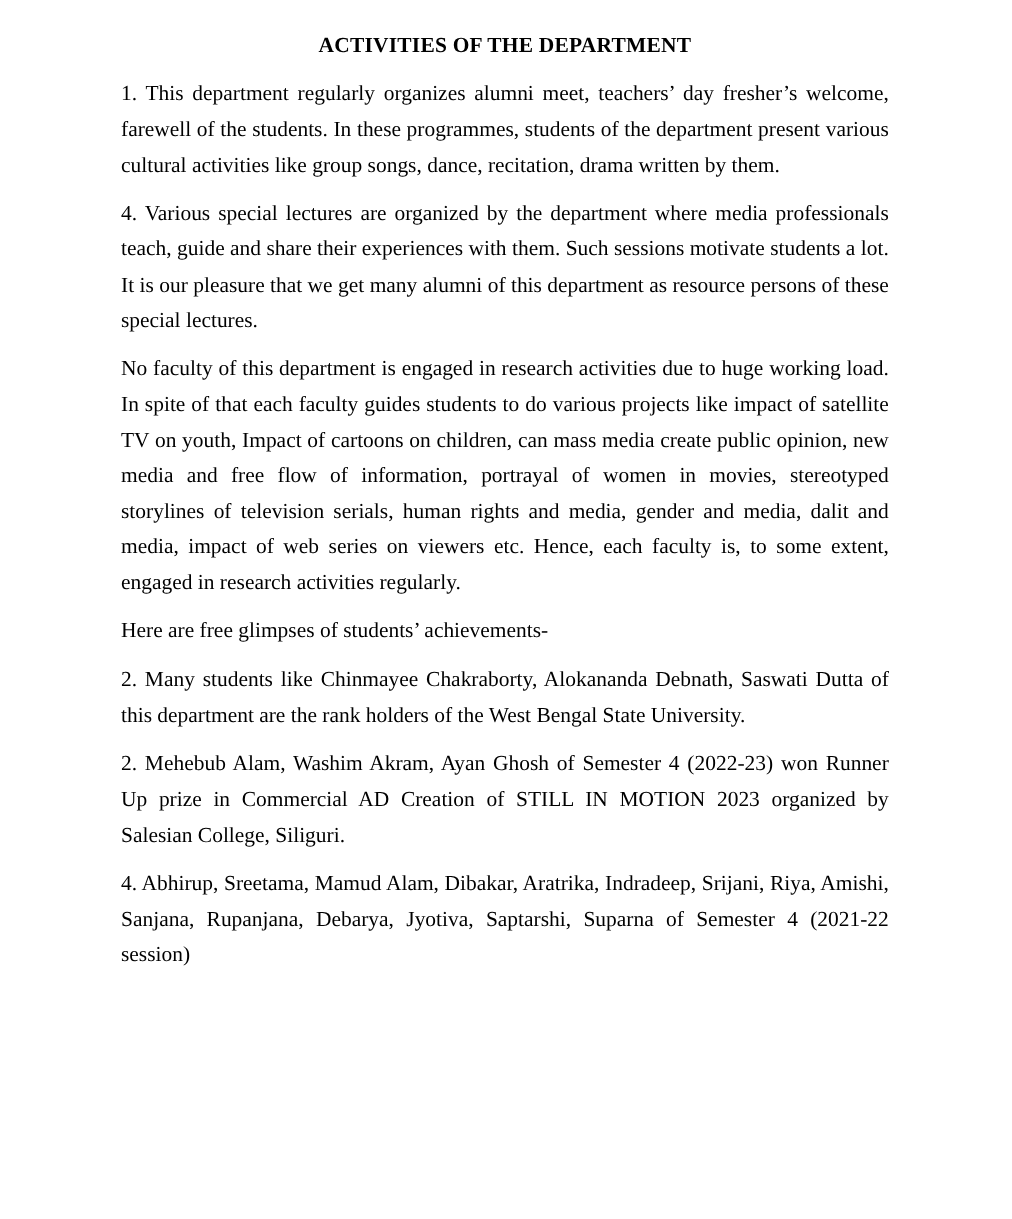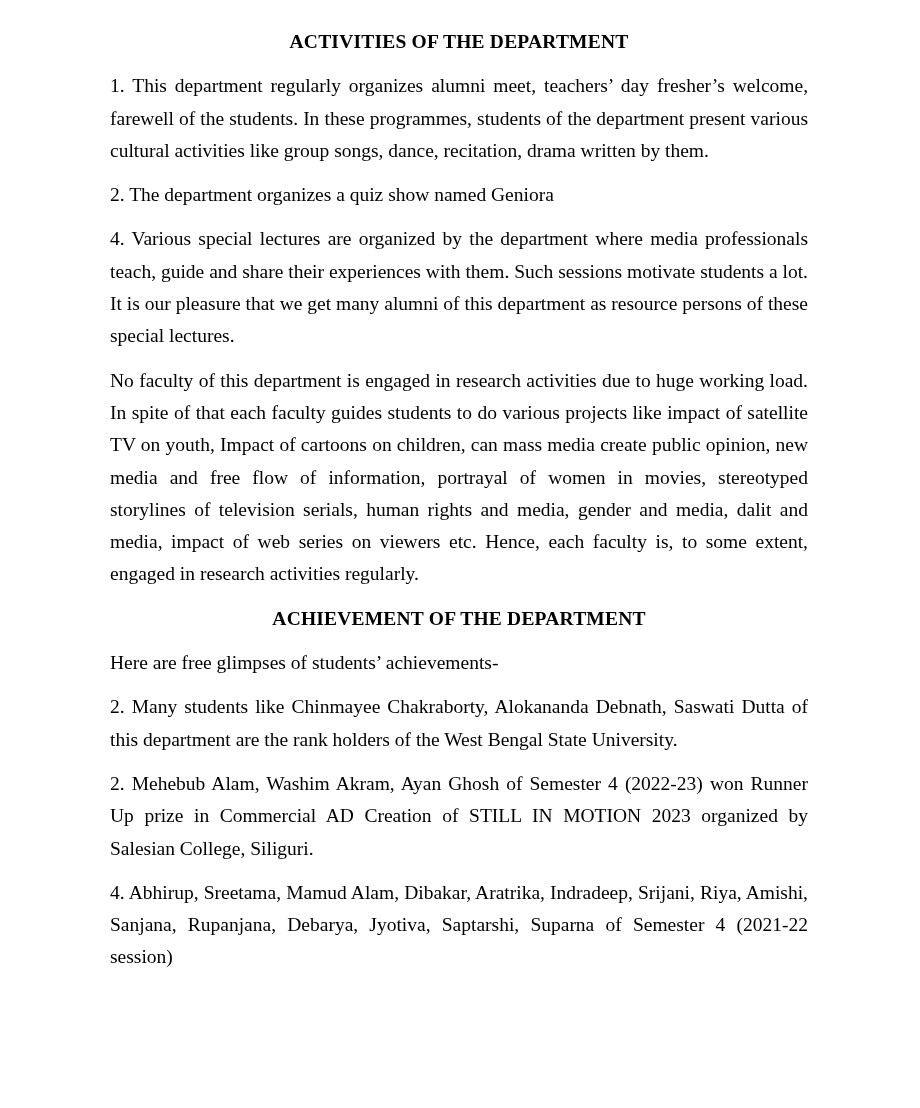--- a/index.html
+++ b/index.html
@@ -43,28 +43,26 @@
 </style>
 </head>
 <body>
 
 <div class="page">
 
   <h1 class="doc-block doc-heading">ACTIVITIES OF THE DEPARTMENT</h1>
 
   <p class="doc-block doc-paragraph">1. This department regularly organizes alumni meet, teachers’ day fresher’s welcome, farewell of the students. In these programmes, students of the department present various cultural activities like group songs, dance, recitation, drama written by them.</p>
 
-  <p class="doc-block doc-paragraph">2. The department organizes a quiz show named Geniora</p>
 
 
   <p class="doc-block doc-paragraph">4. Various special lectures are organized by the department where media professionals teach, guide and share their experiences with them. Such sessions motivate students a lot. It is our pleasure that we get many alumni of this department as resource persons of these special lectures.</p>
 
   <p class="doc-block doc-paragraph">No faculty of this department is engaged in research activities due to huge working load. In spite of that each faculty guides students to do various projects like impact of satellite TV on youth, Impact of cartoons on children, can mass media create public opinion, new media and free flow of information, portrayal of women in movies, stereotyped storylines of television serials, human rights and media, gender and media, dalit and media, impact of web series on viewers etc. Hence, each faculty is, to some extent, engaged in research activities regularly.</p>
 
-  <h1 class="doc-block doc-heading">ACHIEVEMENT OF THE DEPARTMENT</h1>
 
 
   <p class="doc-block doc-paragraph">Here are free glimpses of students’ achievements-</p>
 
   <p class="doc-block doc-paragraph">2. Many students like Chinmayee Chakraborty, Alokananda Debnath, Saswati Dutta of this department are the rank holders of the West Bengal State University.</p>
 
   <p class="doc-block doc-paragraph">2. Mehebub Alam, Washim Akram, Ayan Ghosh of Semester 4 (2022-23) won Runner Up prize in Commercial AD Creation of STILL IN MOTION 2023 organized by Salesian College, Siliguri.</p>
 
 
   <p class="doc-block doc-paragraph">4. Abhirup, Sreetama, Mamud Alam, Dibakar, Aratrika, Indradeep, Srijani, Riya, Amishi, Sanjana, Rupanjana, Debarya, Jyotiva, Saptarshi, Suparna of Semester 4 (2021-22 session)</p>

